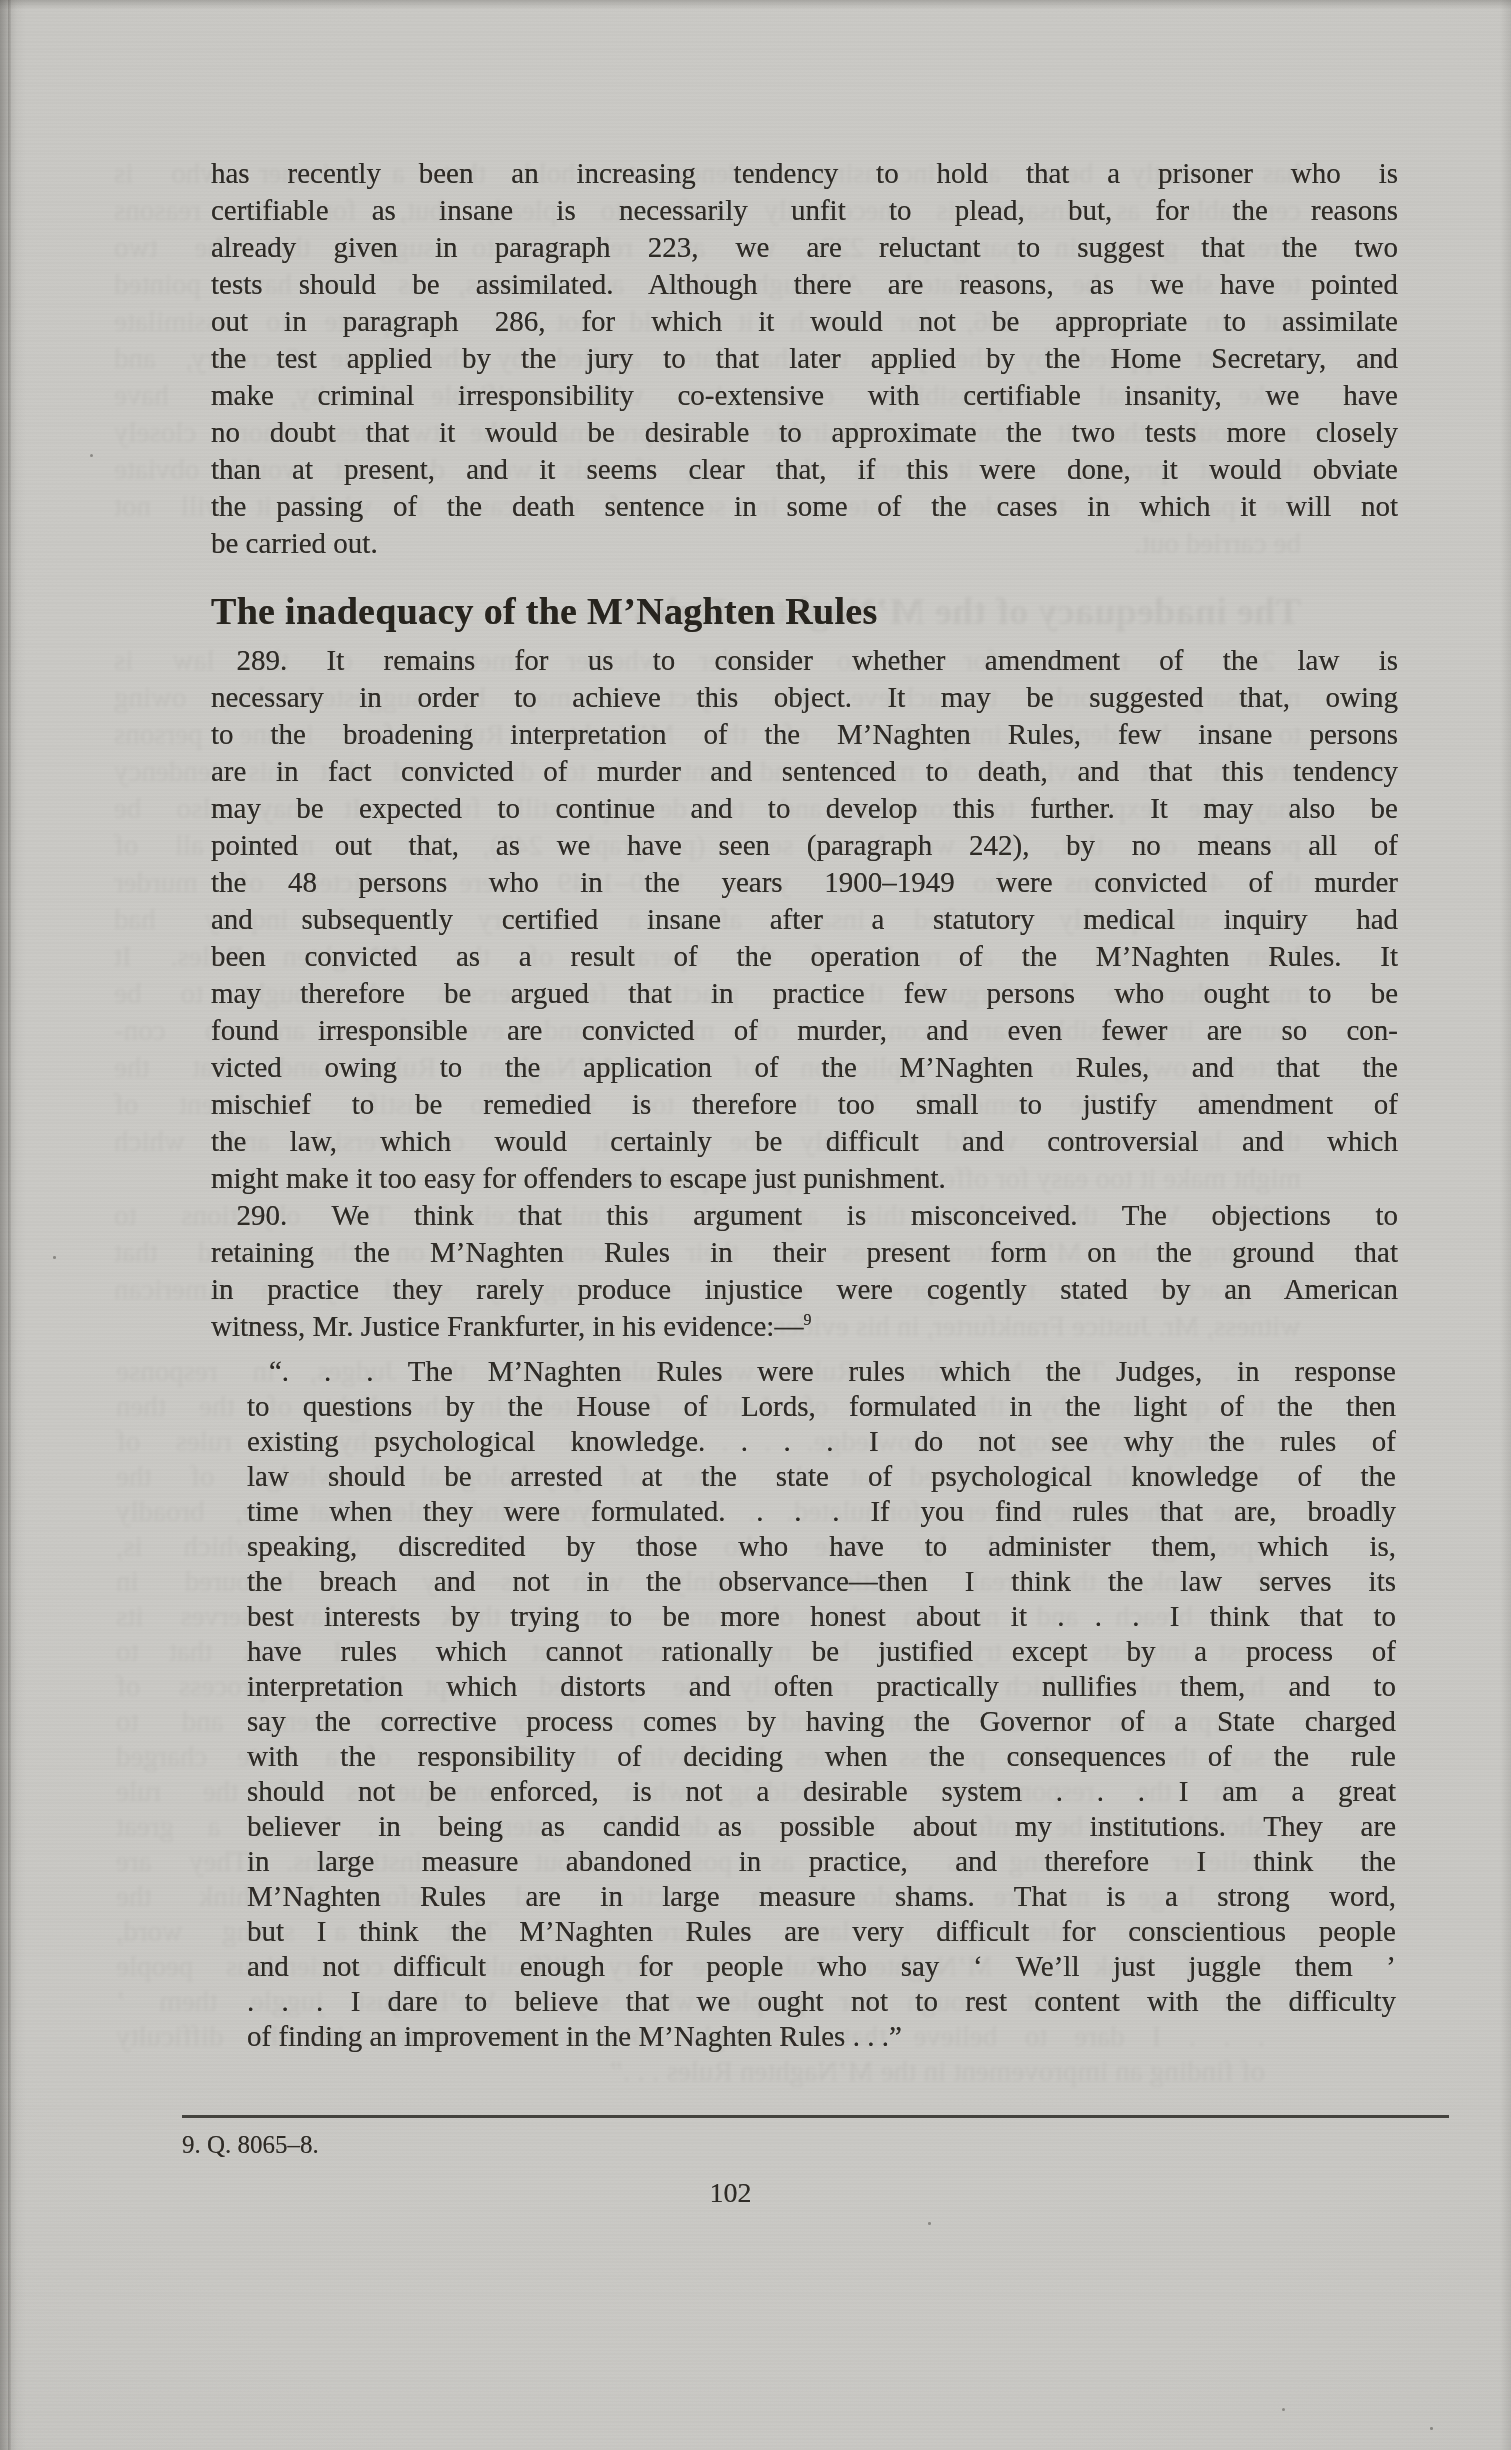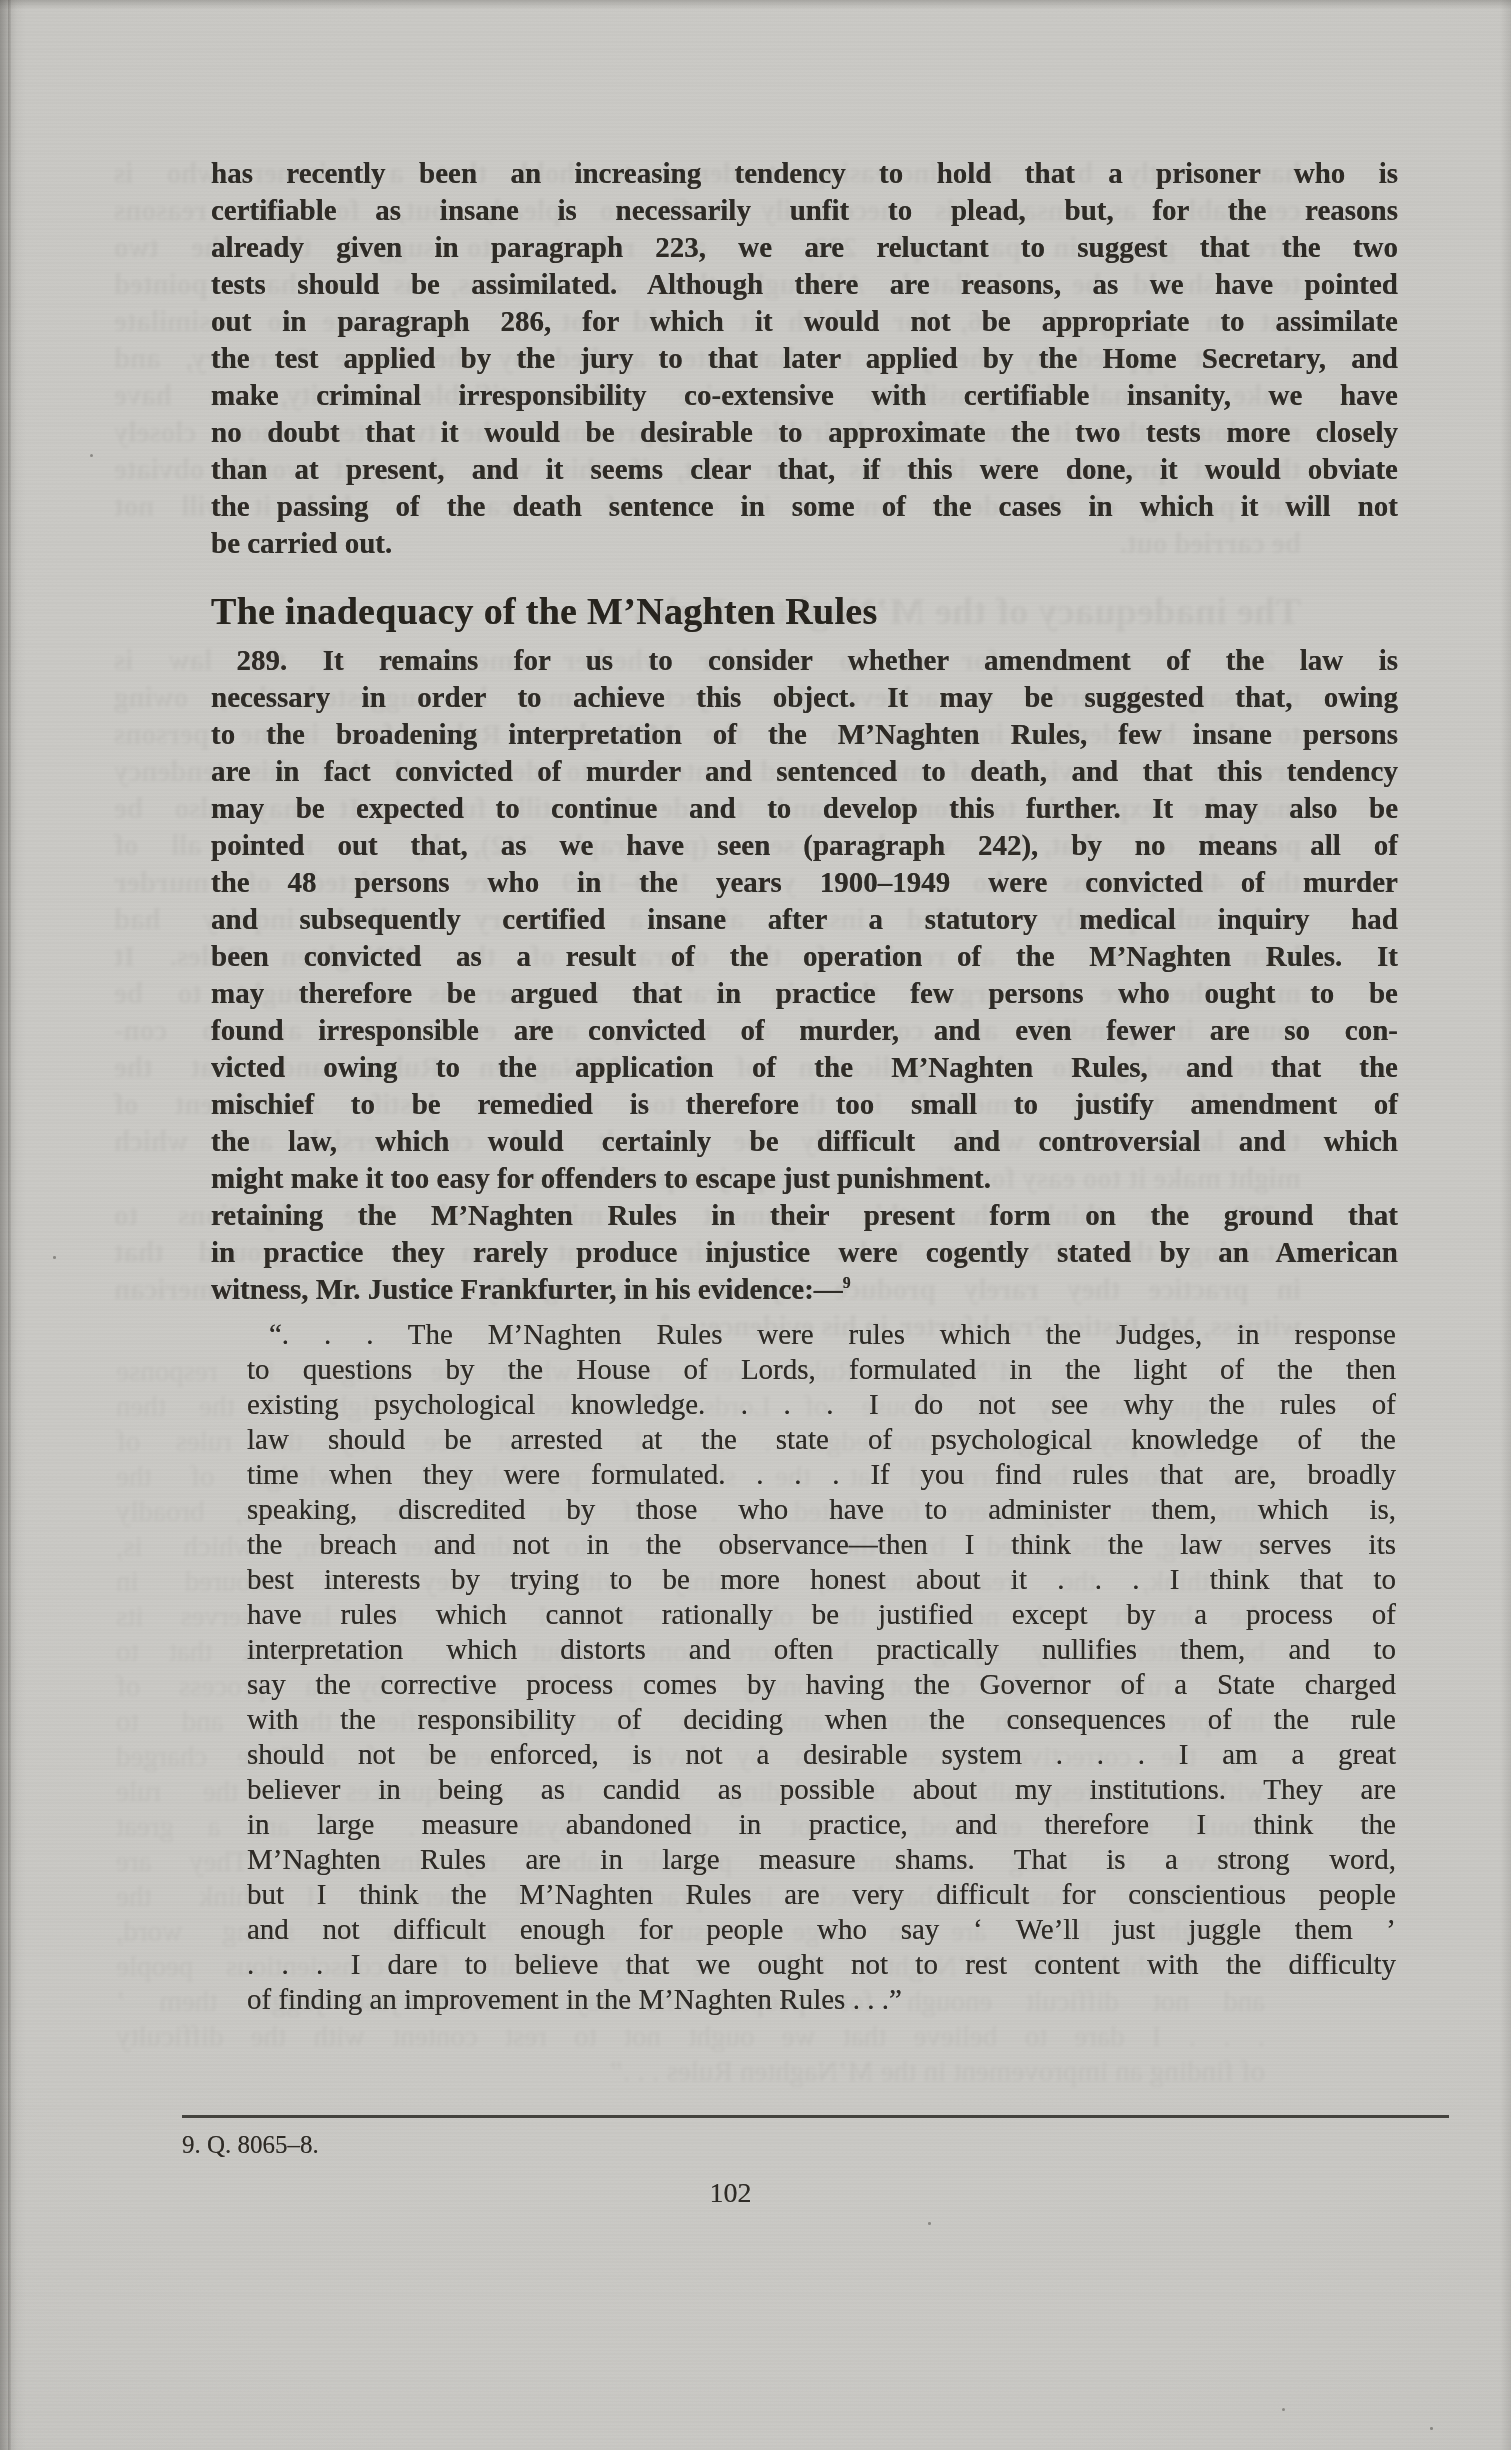--- a/index.html
+++ b/index.html
@@ -66,21 +66,21 @@
   .tline-indent{padding-left:25.5px;}
   .heading{
     margin:31px 0 12px 0;
     font-size:38px;line-height:37px;
     font-weight:bold;
     letter-spacing:0.3px;
     color:#27241e;
   }
   .para-289{margin-top:0;}
   .para-290{margin-top:13.6px;}
-  .para{margin:0;font-weight:bold;}
+  .para{margin:0;}
   .quote{
     margin:8.5px 0 0 36px;
     width:1149px;
     line-height:35px;
   }
   .quote .tline-indent{padding-left:22px;}
   .fnref{
     font-size:0.55em;
     vertical-align:super;
     line-height:0;
@@ -221,20 +221,21 @@
         <div class="tline">been convicted as a result of the operation of the M’Naghten Rules. It</div>
         <div class="tline">may therefore be argued that in practice few persons who ought to be</div>
         <div class="tline">found irresponsible are convicted of murder, and even fewer are so con-</div>
         <div class="tline">victed owing to the application of the M’Naghten Rules, and that the</div>
         <div class="tline">mischief to be remedied is therefore too small to justify amendment of</div>
         <div class="tline">the law, which would certainly be difficult and controversial and which</div>
         <div class="tline tline-last">might make it too easy for offenders to escape just punishment.</div>
       </div>
 
     <div class="para para-290">
+        <div class="tline tline-indent">290. We think that this argument is misconceived. The objections to</div>
         <div class="tline">retaining the M’Naghten Rules in their present form on the ground that</div>
         <div class="tline">in practice they rarely produce injustice were cogently stated by an American</div>
         <div class="tline tline-last"><span>witness, Mr. Justice Frankfurter, in his evidence:—</span><sup class="fnref">9</sup></div>
       </div>
 
     <div class="quote">
         <div class="tline tline-indent">“. . . The M’Naghten Rules were rules which the Judges, in response</div>
         <div class="tline">to questions by the House of Lords, formulated in the light of the then</div>
         <div class="tline">existing psychological knowledge. . . . I do not see why the rules of</div>
         <div class="tline">law should be arrested at the state of psychological knowledge of the</div>

